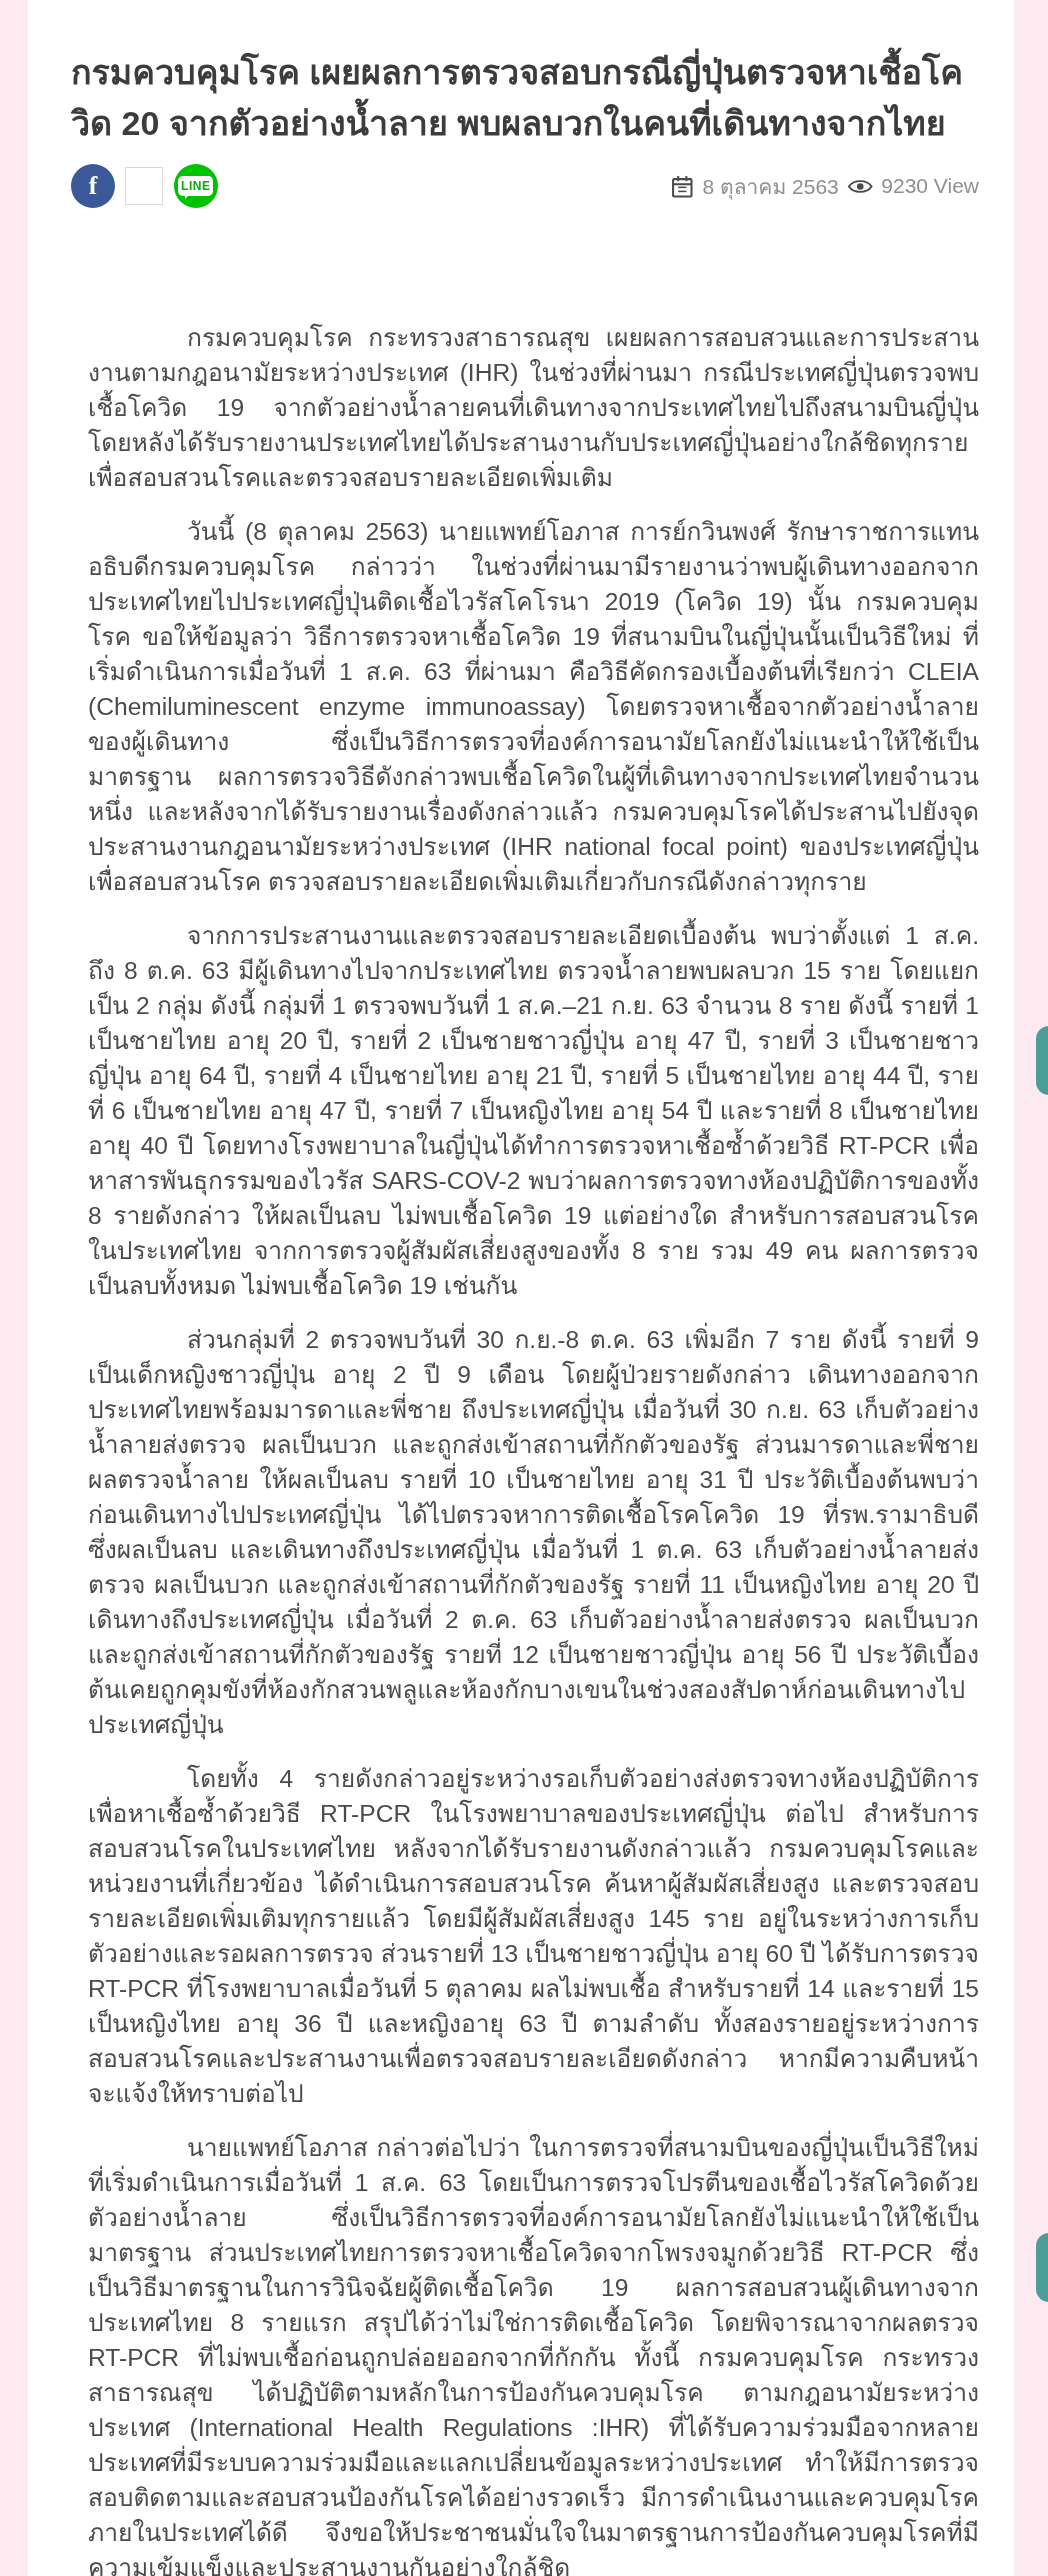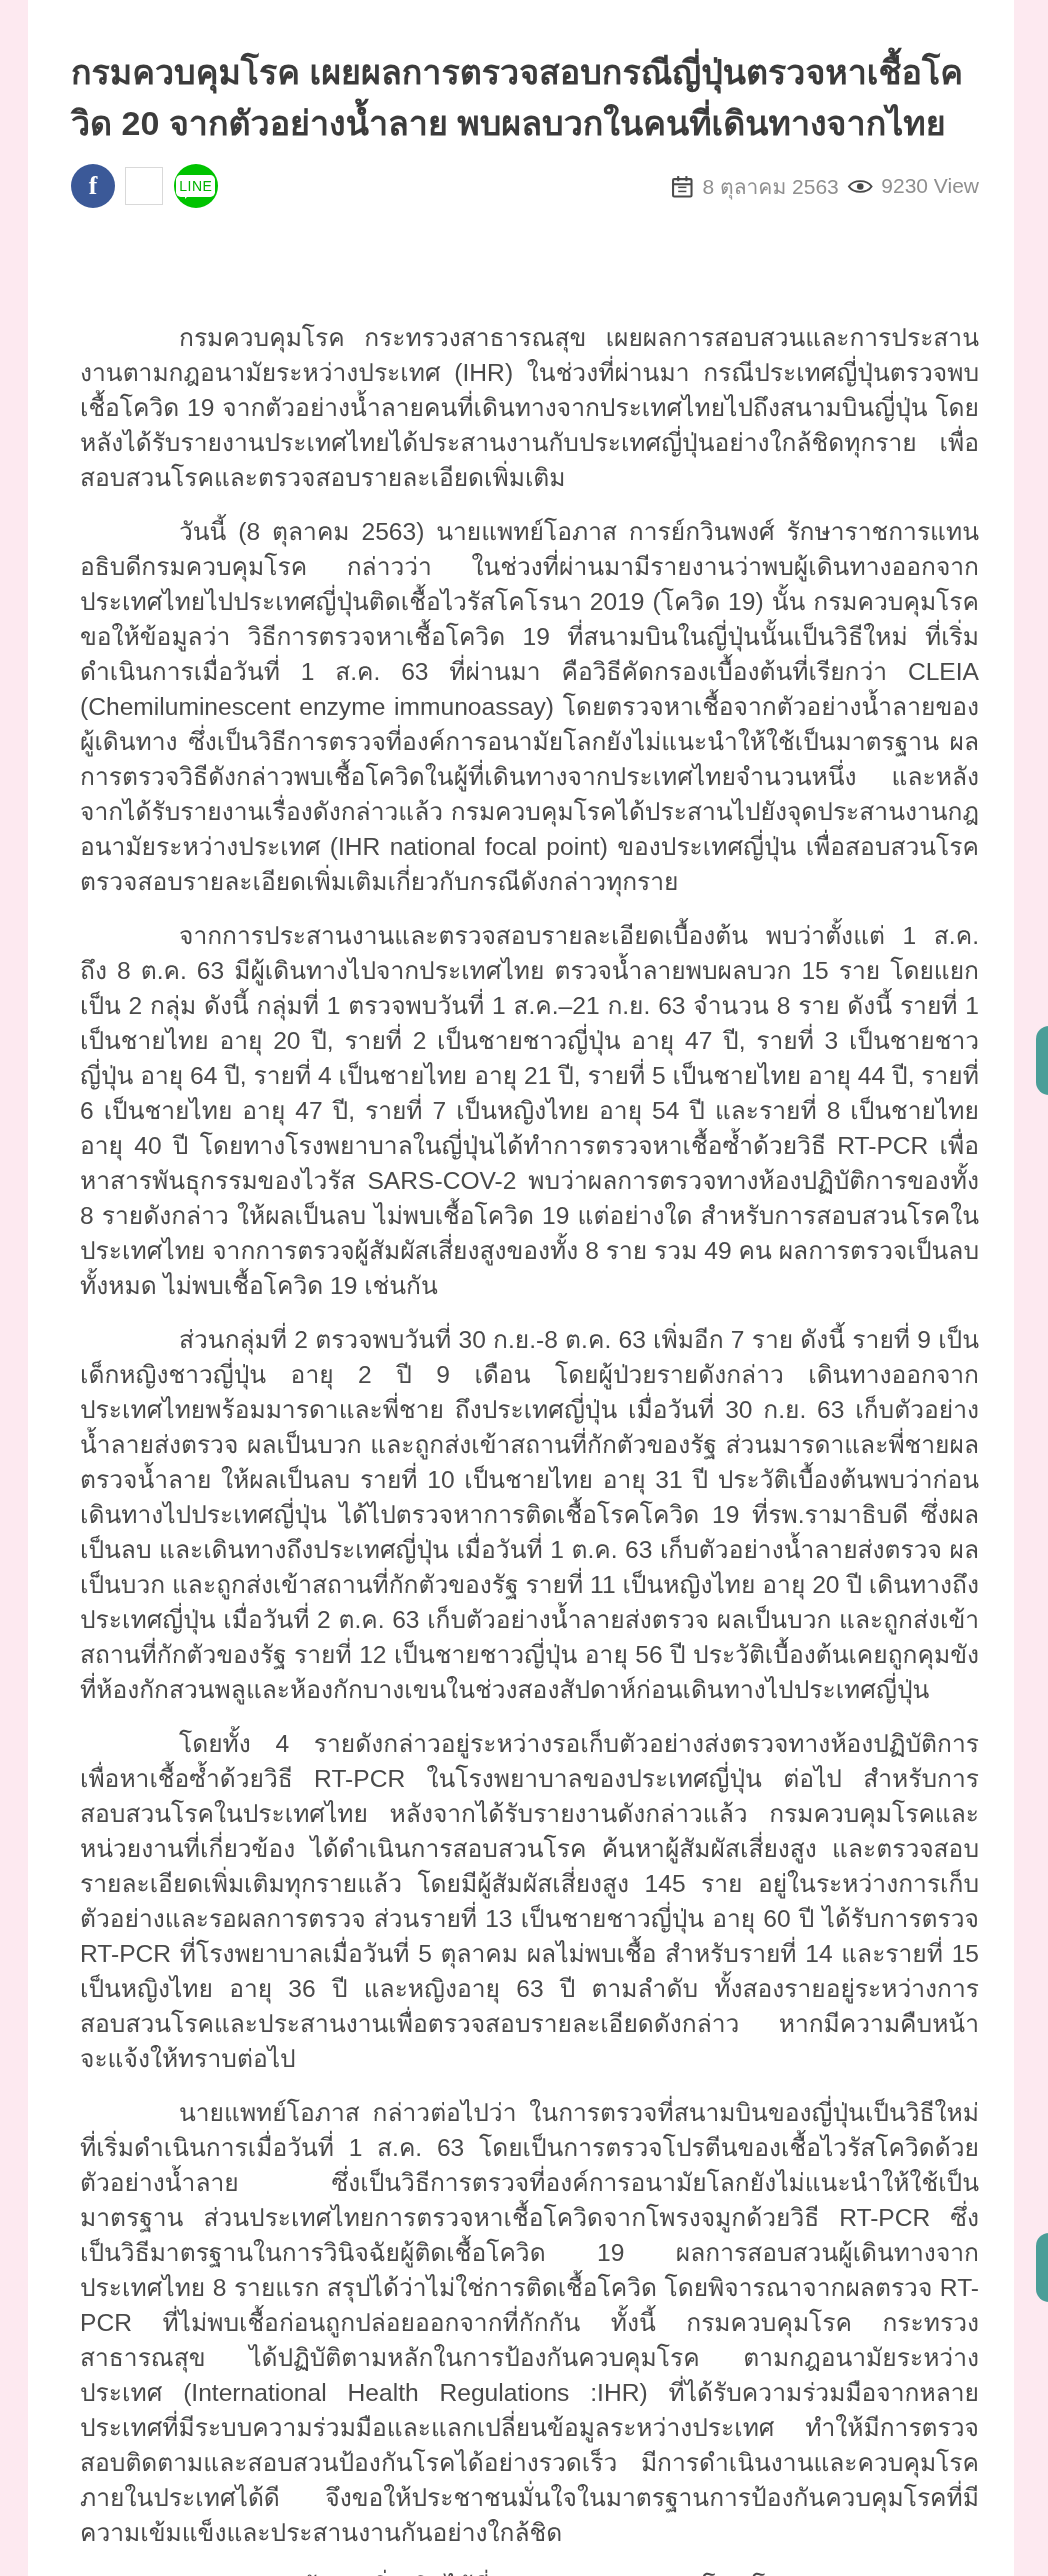--- a/index.html
+++ b/index.html
@@ -44,37 +44,37 @@
     border:0.9px solid #d9d9d9; cursor:pointer;
   }
   .line-btn {
     width:44px; height:44px; border-radius:50%;
     background:#00c300; position:relative; cursor:pointer;
     display:flex; align-items:center; justify-content:center;
   }
   .line-bubble {
     background:#ffffff; border-radius:4.7px;
     padding:4.7px 2.8px 3.8px 2.8px;
-    font-size:14px; font-weight:normal; color:#00b300;
+    font-size:12px; font-weight:bold; color:#00b300;
     letter-spacing:0.5px; line-height:1;
   }
   .line-tail {
     position:absolute; left:11.4px; bottom:9.5px;
     width:0; height:0;
     border-left:5.7px solid #ffffff;
     border-bottom:5.7px solid transparent;
   }
   .meta {
     display:flex; align-items:center; gap:8px;
     color:#8f8f8f; font-size:21px;
   }
   .meta svg { display:block; }
   .article-body { margin-top:112px; }
   .article-body p {
-    margin:0 0 19px 9px;
+    margin:0 0 19px 17px;
     font-size:24.6px;
     line-height:35px;
     color:#4a4a4a;
     text-align:justify;
     text-indent:99px;
   }
   .article-body p.hotline {
     text-indent:7.6px;
     text-align:center;
     margin-bottom:0;

